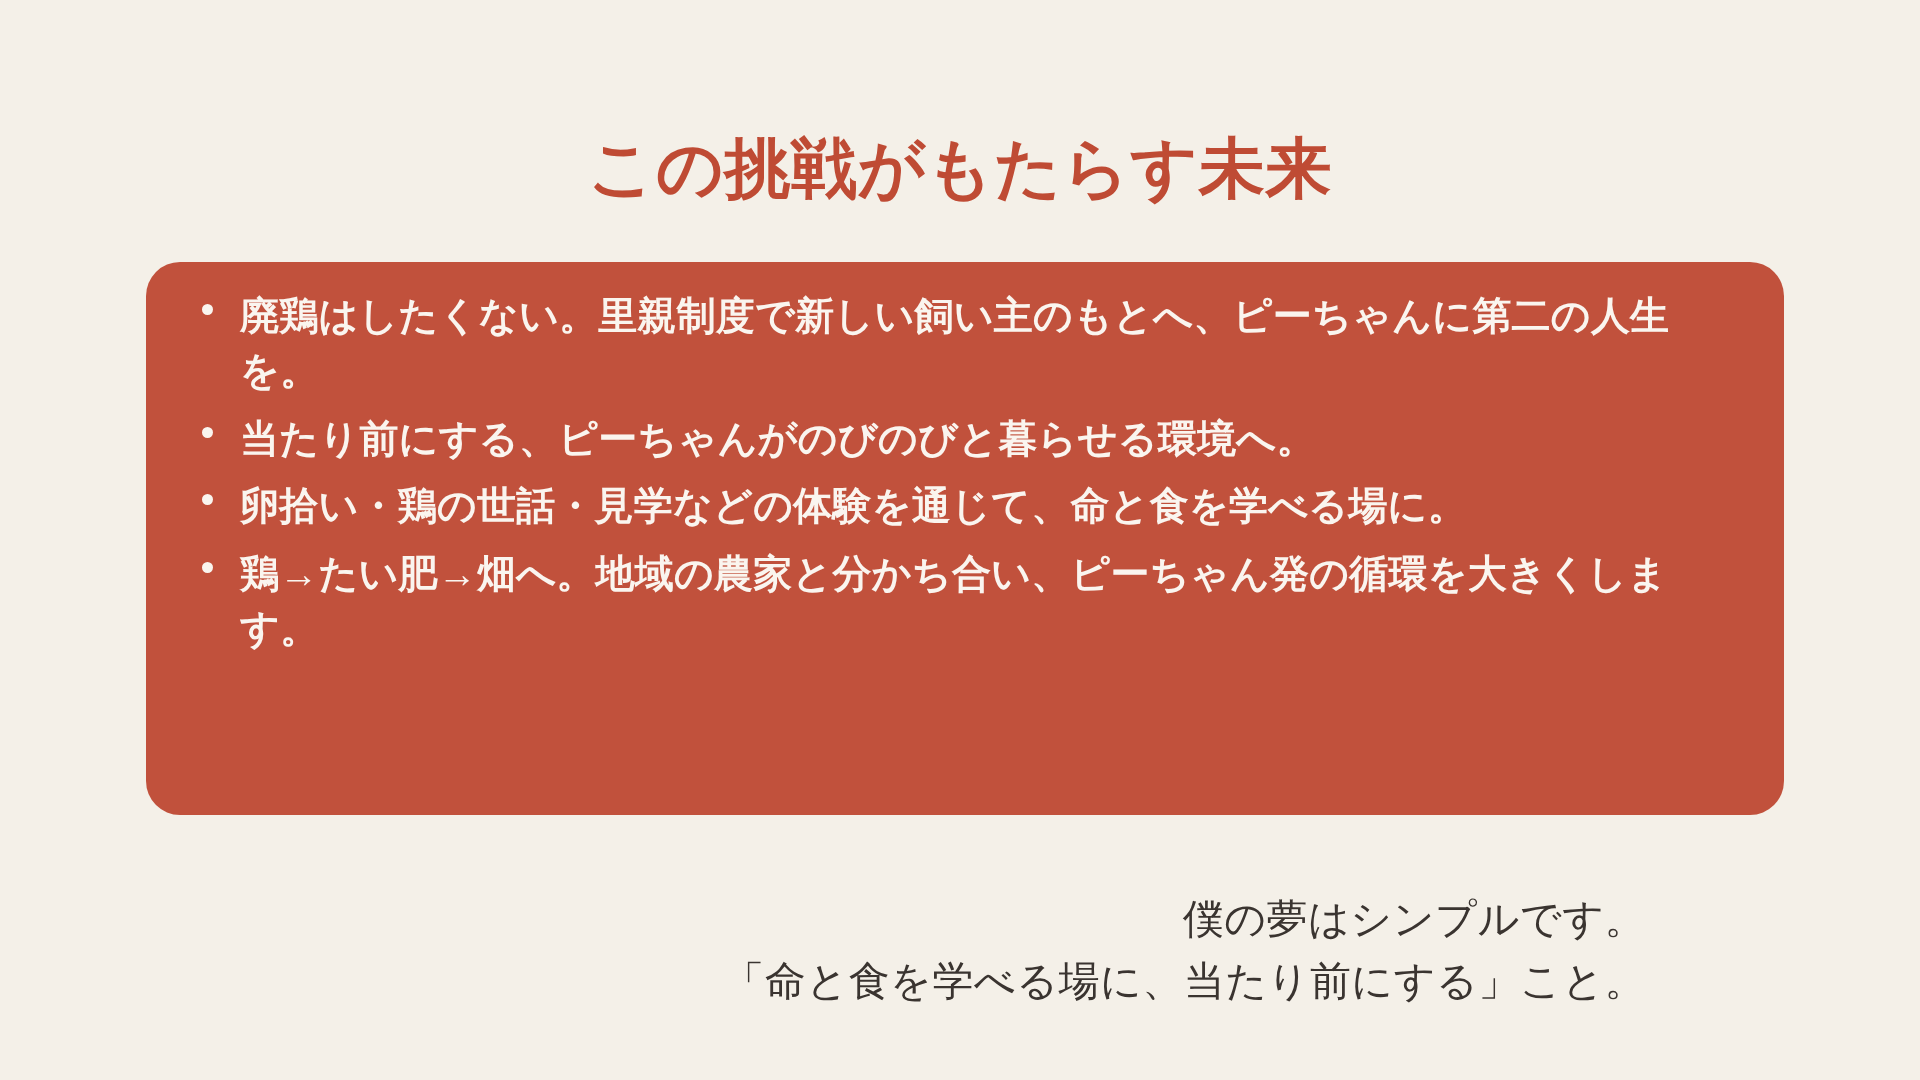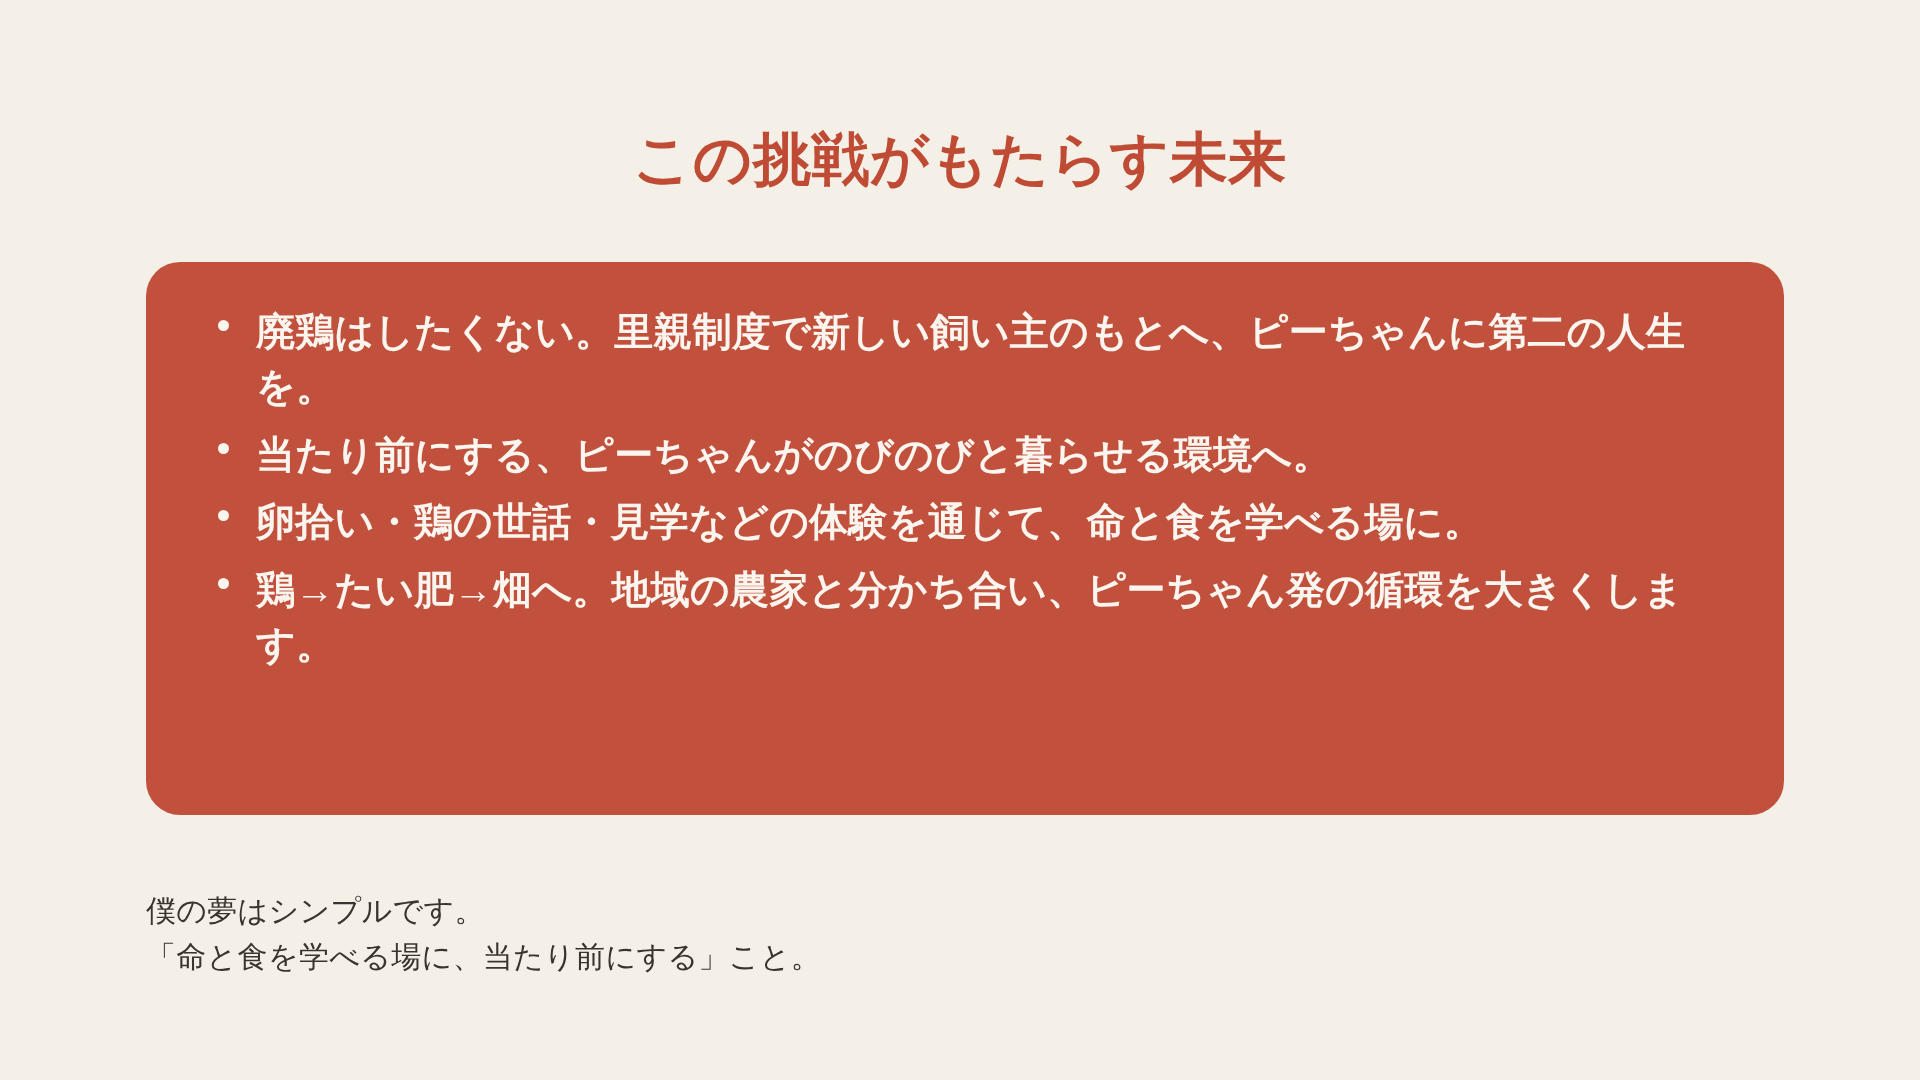--- a/index.html
+++ b/index.html
@@ -23,42 +23,42 @@
   }
 
   
   .slide-title {
     position: absolute;
     left: 0;
     top: 88px;
     width: 1920px;
     text-align: center;
     color: #BF4B34;
-    font-size: 58px;
+    font-size: 66px;
     font-weight: bold;
     line-height: 1.1;
     letter-spacing: 0.01em;
     white-space: nowrap;
   }
 
   
   .card {
     position: absolute;
     left: 146px;
     top: 262px;
     width: 1638px;
     height: 553px;
     background: #C1513C;
     border-radius: 34px;
     box-sizing: border-box;
     padding: 26px 60px 26px 48px;
   }
   .bullet-list {
     list-style: none;
-    margin: 16px;
+    margin: 0;
     padding: 0;
   }
   .bullet-item {
     position: relative;
     color: #FAF5EF;
     font-size: 39px;
     font-weight: bold;
     line-height: 1.42;
     padding-left: 46px;
     margin: 0 0 12px 0;
@@ -78,24 +78,25 @@
     background: #FAF5EF;
   }
 
   
   .footer {
     position: absolute;
     left: 146px;
     top: 888px;
     width: 1500px;
     color: #3A3430;
-    font-size: 30px;
+    font-size: 41px;
     font-weight: normal;
     line-height: 1.52;
     letter-spacing: 0.01em;
+    text-align: right;
   }
   .footer-line {
     display: block;
     white-space: nowrap;
   }
 </style>
 </head>
 <body>
 
 <div class="slide">

